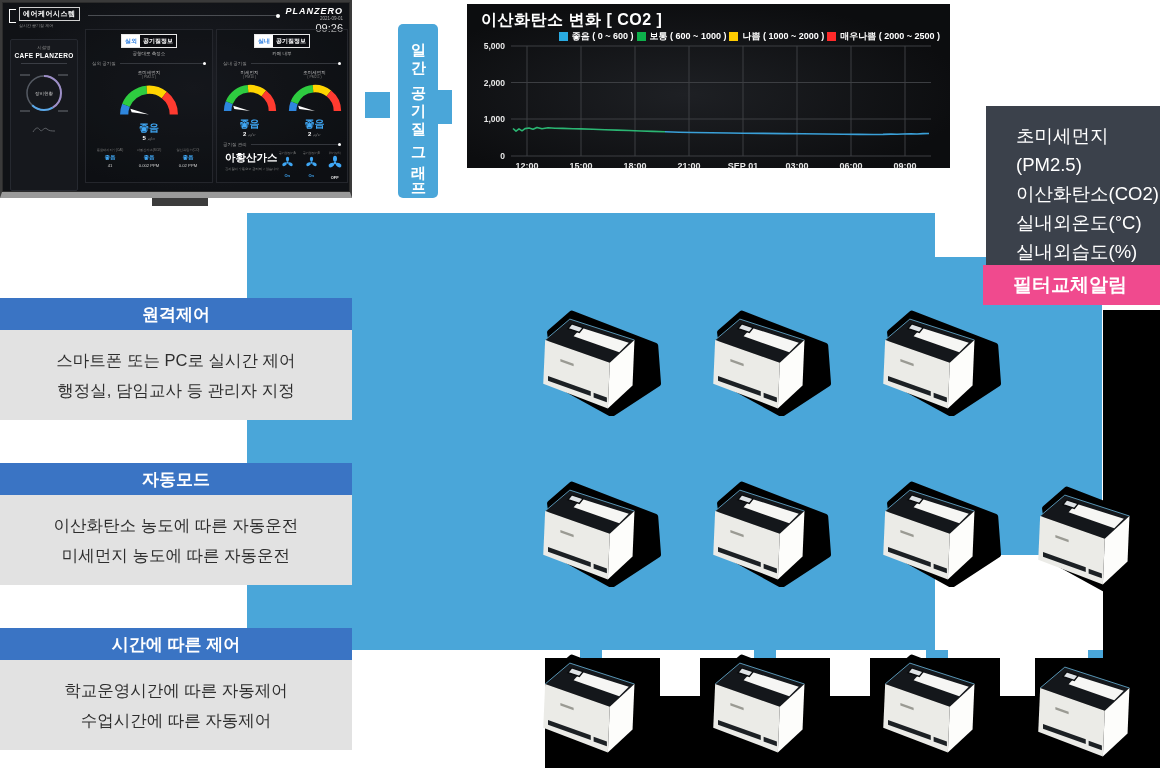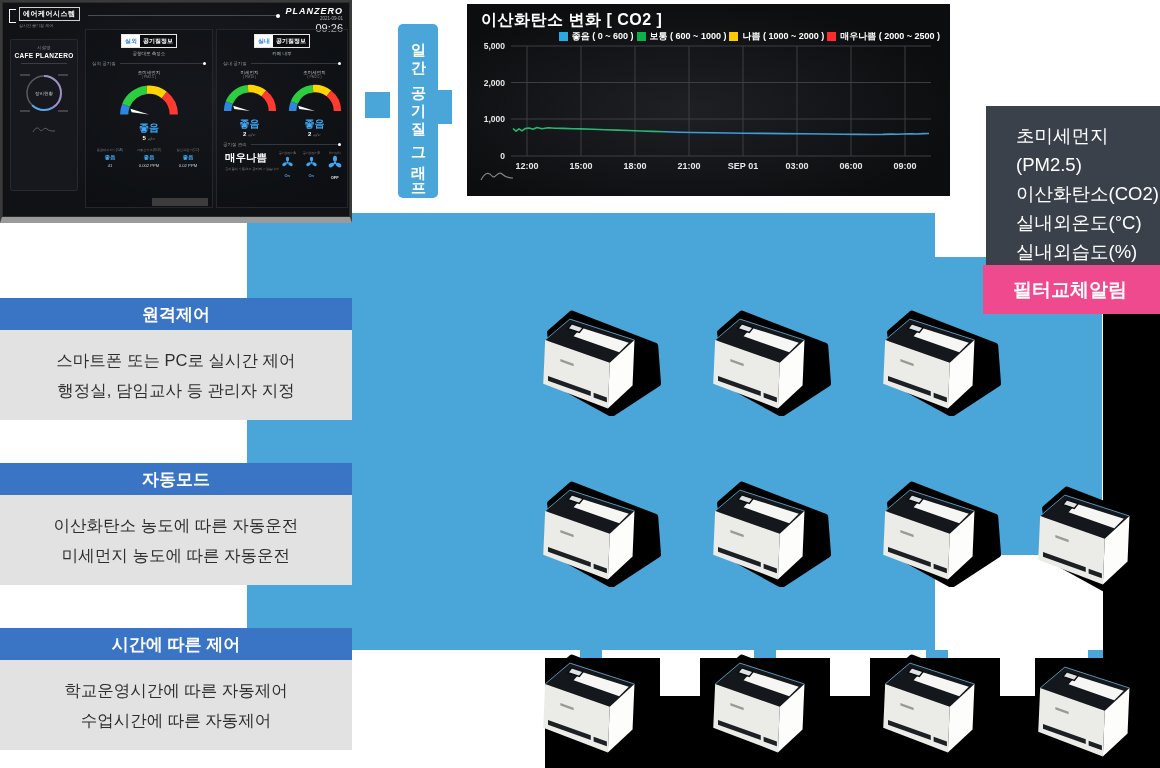--- a/index.html
+++ b/index.html
@@ -13,21 +13,21 @@
   .ft1{left:580px;} .ft2{left:754px;} .ft3{left:926px;} .ft4{left:1088px;}
   .conn-square{position:absolute;left:365px;top:92px;width:25px;height:26px;background:#4aa6d9;}
 
   
   .band-right{position:absolute;left:1103px;top:310px;width:57px;height:458px;background:#000;}
   .band-bottom{position:absolute;left:546px;top:696px;width:614px;height:72px;background:#000;}
   .dev-col{position:absolute;top:658px;height:110px;background:#000;}
   .dc1{left:545px;width:115px;} .dc2{left:700px;width:130px;} .dc3{left:870px;width:130px;} .dc4{left:1035px;width:125px;}
 
   
-  .monitor{position:absolute;left:0;top:0;width:352px;height:223px;background:#2b2b2b;border:2px solid #3a3a3a;border-bottom:6px solid #9a9a9a;}
+  .monitor{position:absolute;left:0;top:0;width:352px;height:198px;background:#2b2b2b;border:2px solid #3a3a3a;border-bottom:6px solid #9a9a9a;}
   .monitor-stand{position:absolute;left:152px;top:198px;width:56px;height:8px;background:#3c3c3c;}
   .screen{position:absolute;inset:1px;background:radial-gradient(ellipse at 55% 45%, #1c1e24 0%, #101216 70%);overflow:hidden;}
   .dash-header{position:absolute;left:6px;right:6px;top:4px;height:24px;display:flex;align-items:flex-start;}
   .bracket{width:7px;height:14px;border-left:1.5px solid #fff;border-top:1.5px solid #fff;border-bottom:1.5px solid #fff;margin:2px 3px 0 0;}
   .dash-title{font-size:7px;font-weight:bold;color:#fff;border:1px solid #cfcfcf;padding:1px 3px;letter-spacing:.5px;}
   .dash-sub{font-size:4px;color:#8d8d8d;margin-top:1.5px;}
   .dash-hline{flex:1;height:1px;background:#4a4d52;margin:8px 6px 0 8px;position:relative;}
   .dash-hline::after{content:"";position:absolute;right:0;top:-1.5px;width:4px;height:4px;border-radius:50%;background:#fff;}
   .dash-brand{text-align:right;line-height:1.1;}
   .brand-name{font-size:9px;font-weight:bold;color:#fff;letter-spacing:1px;font-style:italic;}
@@ -71,34 +71,34 @@
   .fan-name{font-size:3px;color:#7a7a7a;white-space:nowrap;}
   .fan-state-on{font-size:4px;color:#3fa7f5;font-weight:bold;}
   .fan-state-off{font-size:4px;color:#e0e0e0;font-weight:bold;}
 
   
   .vlabel{position:absolute;left:398px;top:24px;width:40px;height:174px;background:#4aa6d9;border-radius:5px;display:flex;align-items:center;justify-content:center;}
   .vlabel span{writing-mode:vertical-rl;color:#fff;font-size:15px;font-weight:bold;letter-spacing:3px;}
   .vlabel-tab{position:absolute;left:437px;top:90px;width:15px;height:34px;background:#4aa6d9;}
 
   
-  .chart{position:absolute;left:467px;top:4px;width:483px;height:192px;background:radial-gradient(ellipse at 45% 55%, #1e2024 0%, #0c0d0f 75%);overflow:hidden;}
+  .chart{position:absolute;left:467px;top:4px;width:483px;height:164px;background:radial-gradient(ellipse at 45% 55%, #1e2024 0%, #0c0d0f 75%);overflow:hidden;}
   .chart-title{position:absolute;left:14px;top:6px;font-size:16px;font-weight:bold;color:#fff;letter-spacing:.5px;}
   .legend{position:absolute;right:10px;top:26px;display:flex;gap:3px;}
   .leg-item{display:flex;align-items:center;gap:4px;}
   .leg-sw{width:9px;height:9px;}
   .leg-lab{font-size:9px;font-weight:bold;color:#fff;white-space:nowrap;}
   .ytick{position:absolute;left:2px;width:36px;text-align:right;font-size:8.5px;font-weight:bold;color:#e8e8e8;}
   .xtick{position:absolute;top:157px;width:44px;text-align:center;font-size:9px;font-weight:bold;color:#e8e8e8;}
   .chart svg.plot{position:absolute;inset:0;}
 
   
   .sensors{position:absolute;left:986px;top:106px;width:174px;height:160px;background:#3b414b;padding:15px 0 0 30px;}
   .sensor-line{font-size:18.5px;color:#fff;line-height:29px;}
-  .filter-alert{position:absolute;left:983px;top:265px;width:177px;height:49px;background:#f04a8e;display:flex;align-items:center;padding-left:30px;}
+  .filter-alert{position:absolute;left:983px;top:265px;width:177px;height:40px;background:#f04a8e;display:flex;align-items:center;padding-left:30px;}
   .filter-alert span{font-size:19px;font-weight:bold;color:#fff;}
 
   
   .feature{position:absolute;left:0;width:352px;}
   .f1{top:298px;} .f2{top:463px;} .f3{top:628px;}
   .fh{height:32px;background:#3a74c4;color:#fff;font-size:17px;font-weight:bold;display:flex;align-items:center;justify-content:center;}
   .fb{height:90px;background:#e2e2e2;color:#2e2e2e;font-size:16.5px;text-align:center;padding-top:15px;line-height:30px;}
 
   
   .dev{position:absolute;width:124px;height:114px;}
@@ -256,21 +256,21 @@
             <div class="gstat">좋음</div>
             <div class="gval"><b>2</b> <span>㎍/㎥</span></div>
           </div>
         </div>
         <div class="rowlab">
             <span>공기질 관리</span>
             <i class="rline"></i>
           </div>
         <div class="manage">
           <div>
-            <div class="mode-t">매우나쁨</div>
+            <div class="mode-t">아황산가스</div>
             <div class="mode-d">공기질이 수동으로 관리되고 있습니다</div>
           </div>
           <div class="fans">
             <div class="fan-g">
               <div class="fan-name">공기청정기A</div>
               <svg width="13" height="13" viewBox="0 0 16 16">
                 <g fill="#3fa7f5">
                     <ellipse cx="8" cy="3.8" rx="2" ry="3"></ellipse>
                     <ellipse cx="8" cy="3.8" rx="2" ry="3" transform="rotate(120 8 8)"></ellipse>
                     <ellipse cx="8" cy="3.8" rx="2" ry="3" transform="rotate(240 8 8)"></ellipse>

